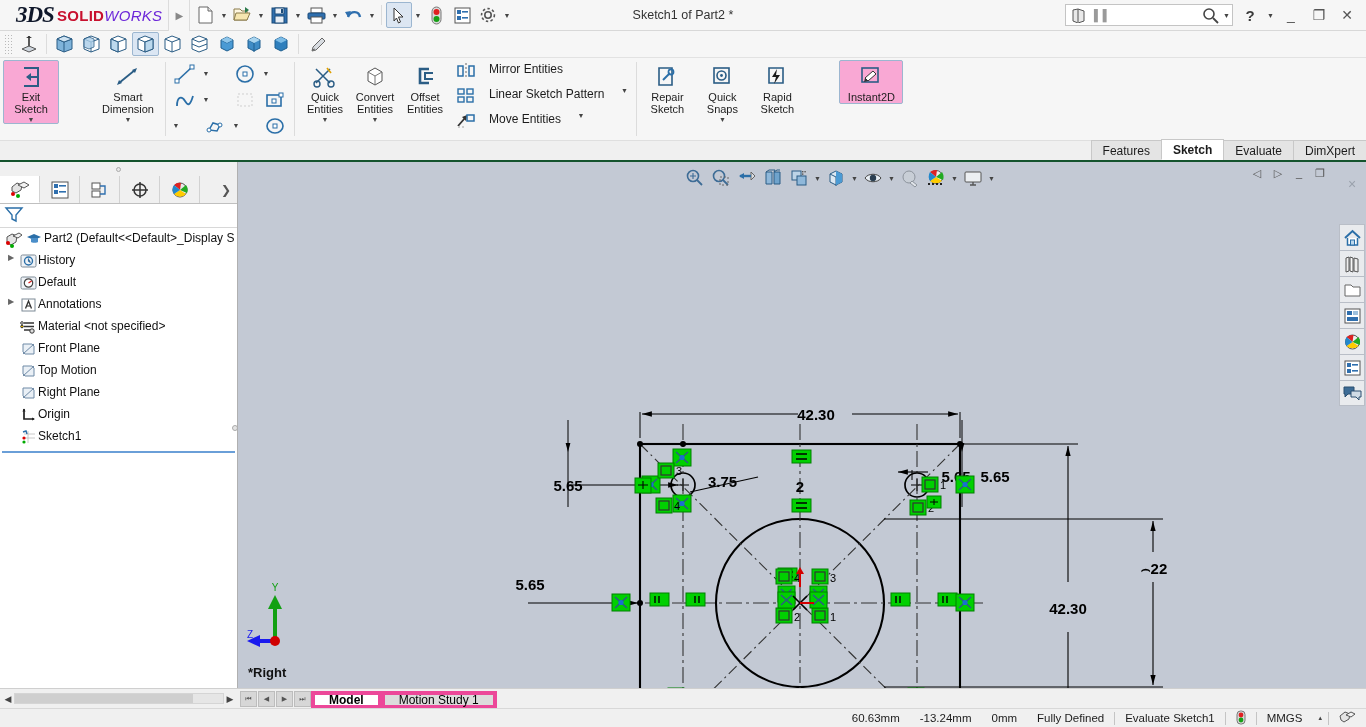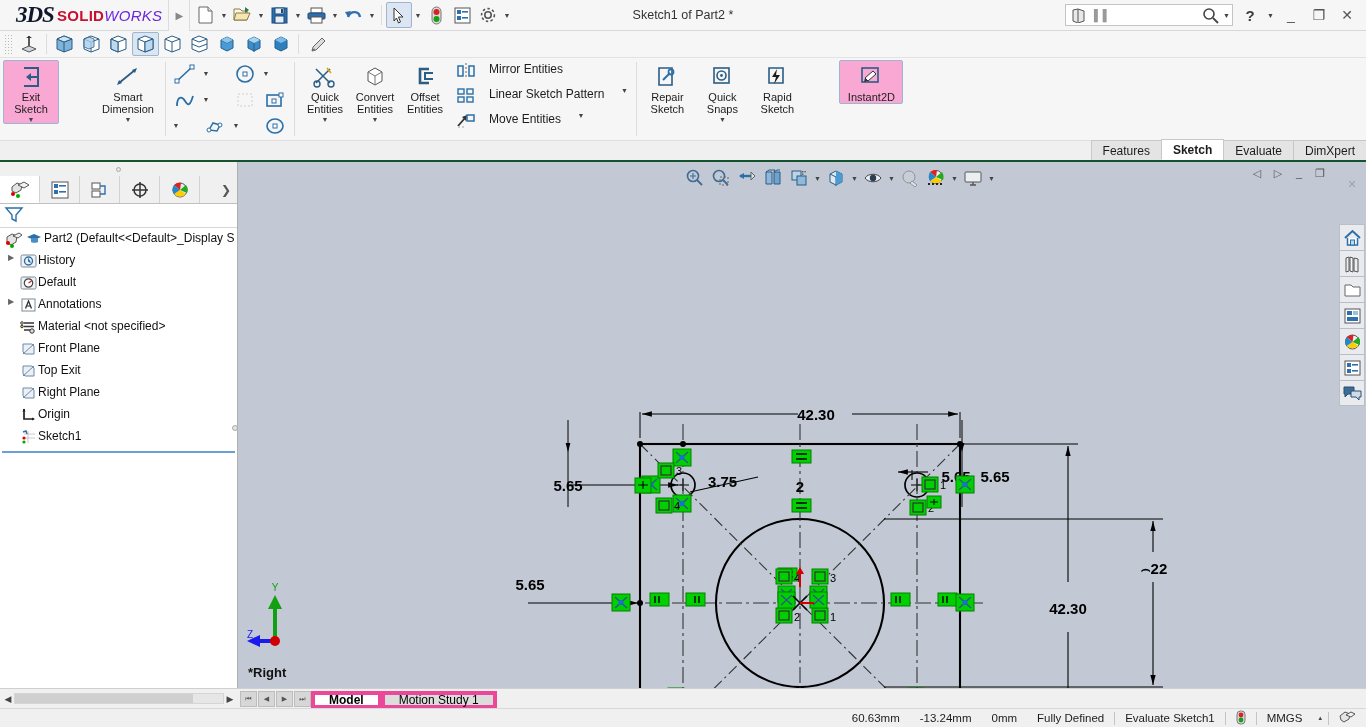--- a/index.html
+++ b/index.html
@@ -779,21 +779,21 @@
           <span>Front Plane</span>
         </div>
         <div class="trow">
           <span class="exp"></span>
           <span class="ic">
             <svg width="17" height="16" viewBox="0 0 17 16">
                 <path d="M3 3h9l2 2v8H5L3 11z" fill="#eaf0f6" stroke="#6f8aa6"></path>
                 <path d="M3 13L14 3" stroke="#6f8aa6"></path>
               </svg>
           </span>
-          <span>Top Exit</span>
+          <span>Top Motion</span>
         </div>
         <div class="trow">
           <span class="exp"></span>
           <span class="ic">
             <svg width="17" height="16" viewBox="0 0 17 16">
                 <path d="M3 3h9l2 2v8H5L3 11z" fill="#eaf0f6" stroke="#6f8aa6"></path>
                 <path d="M3 13L14 3" stroke="#6f8aa6"></path>
               </svg>
           </span>
           <span>Right Plane</span>

